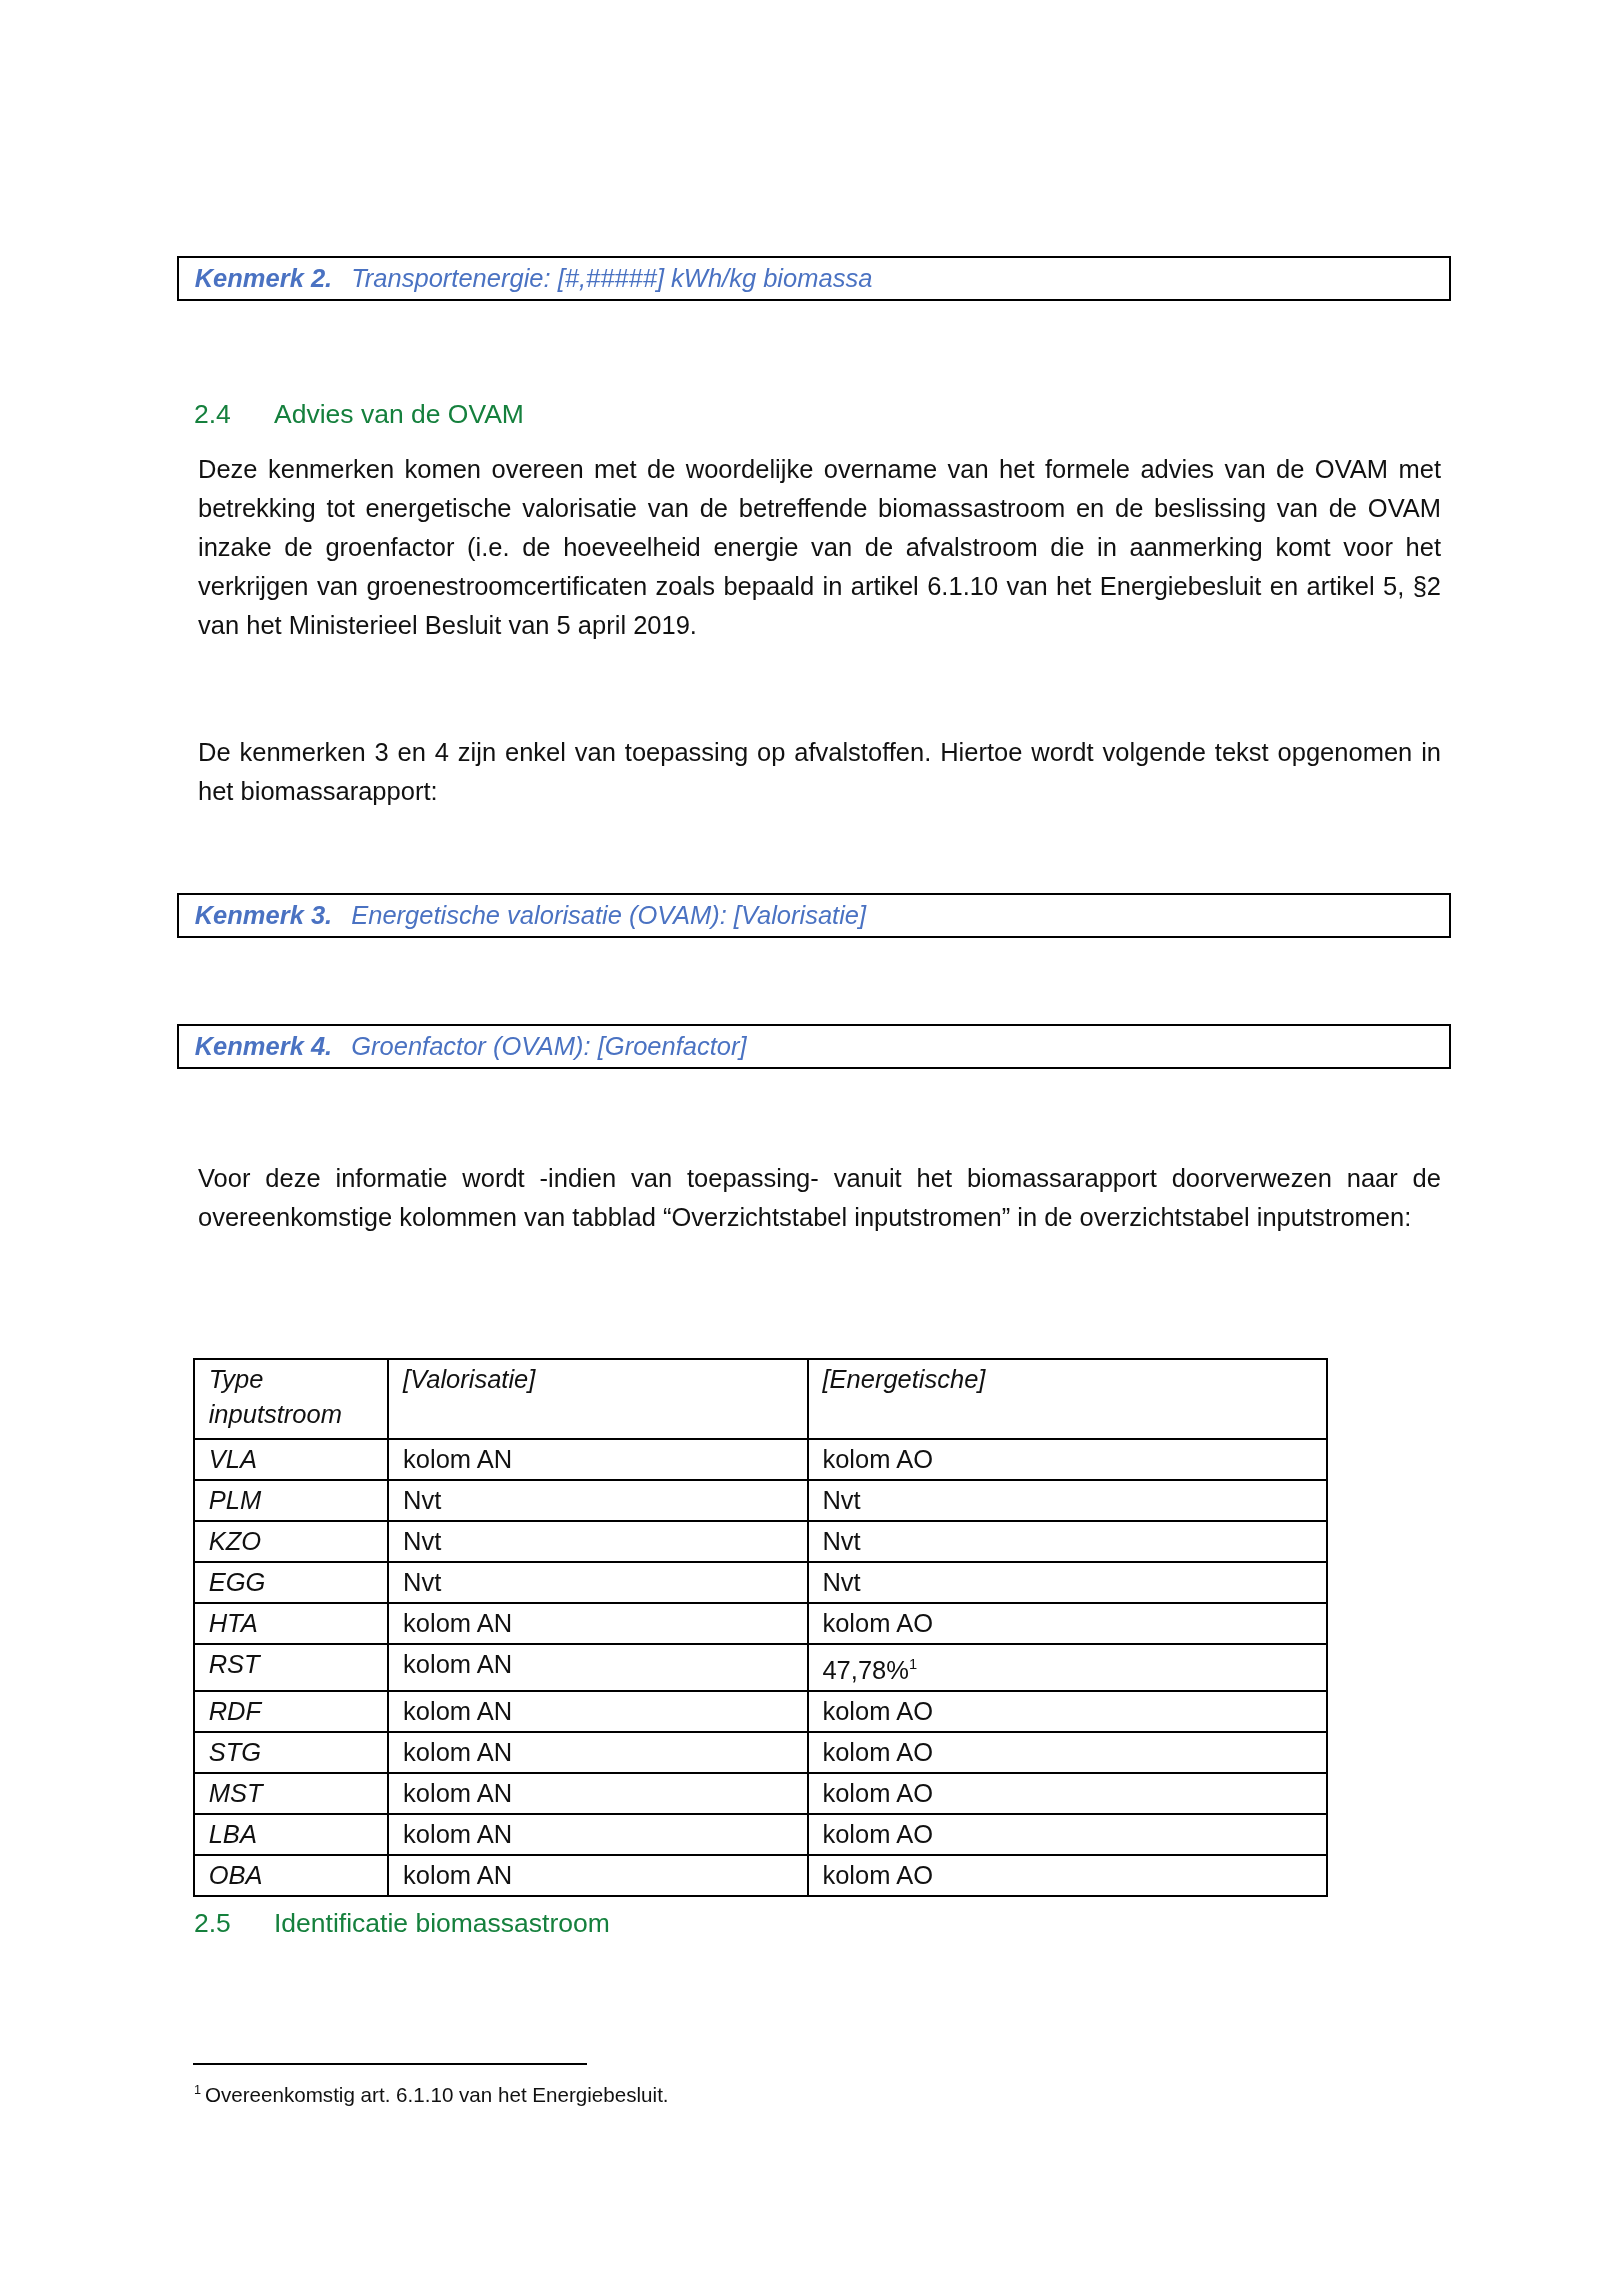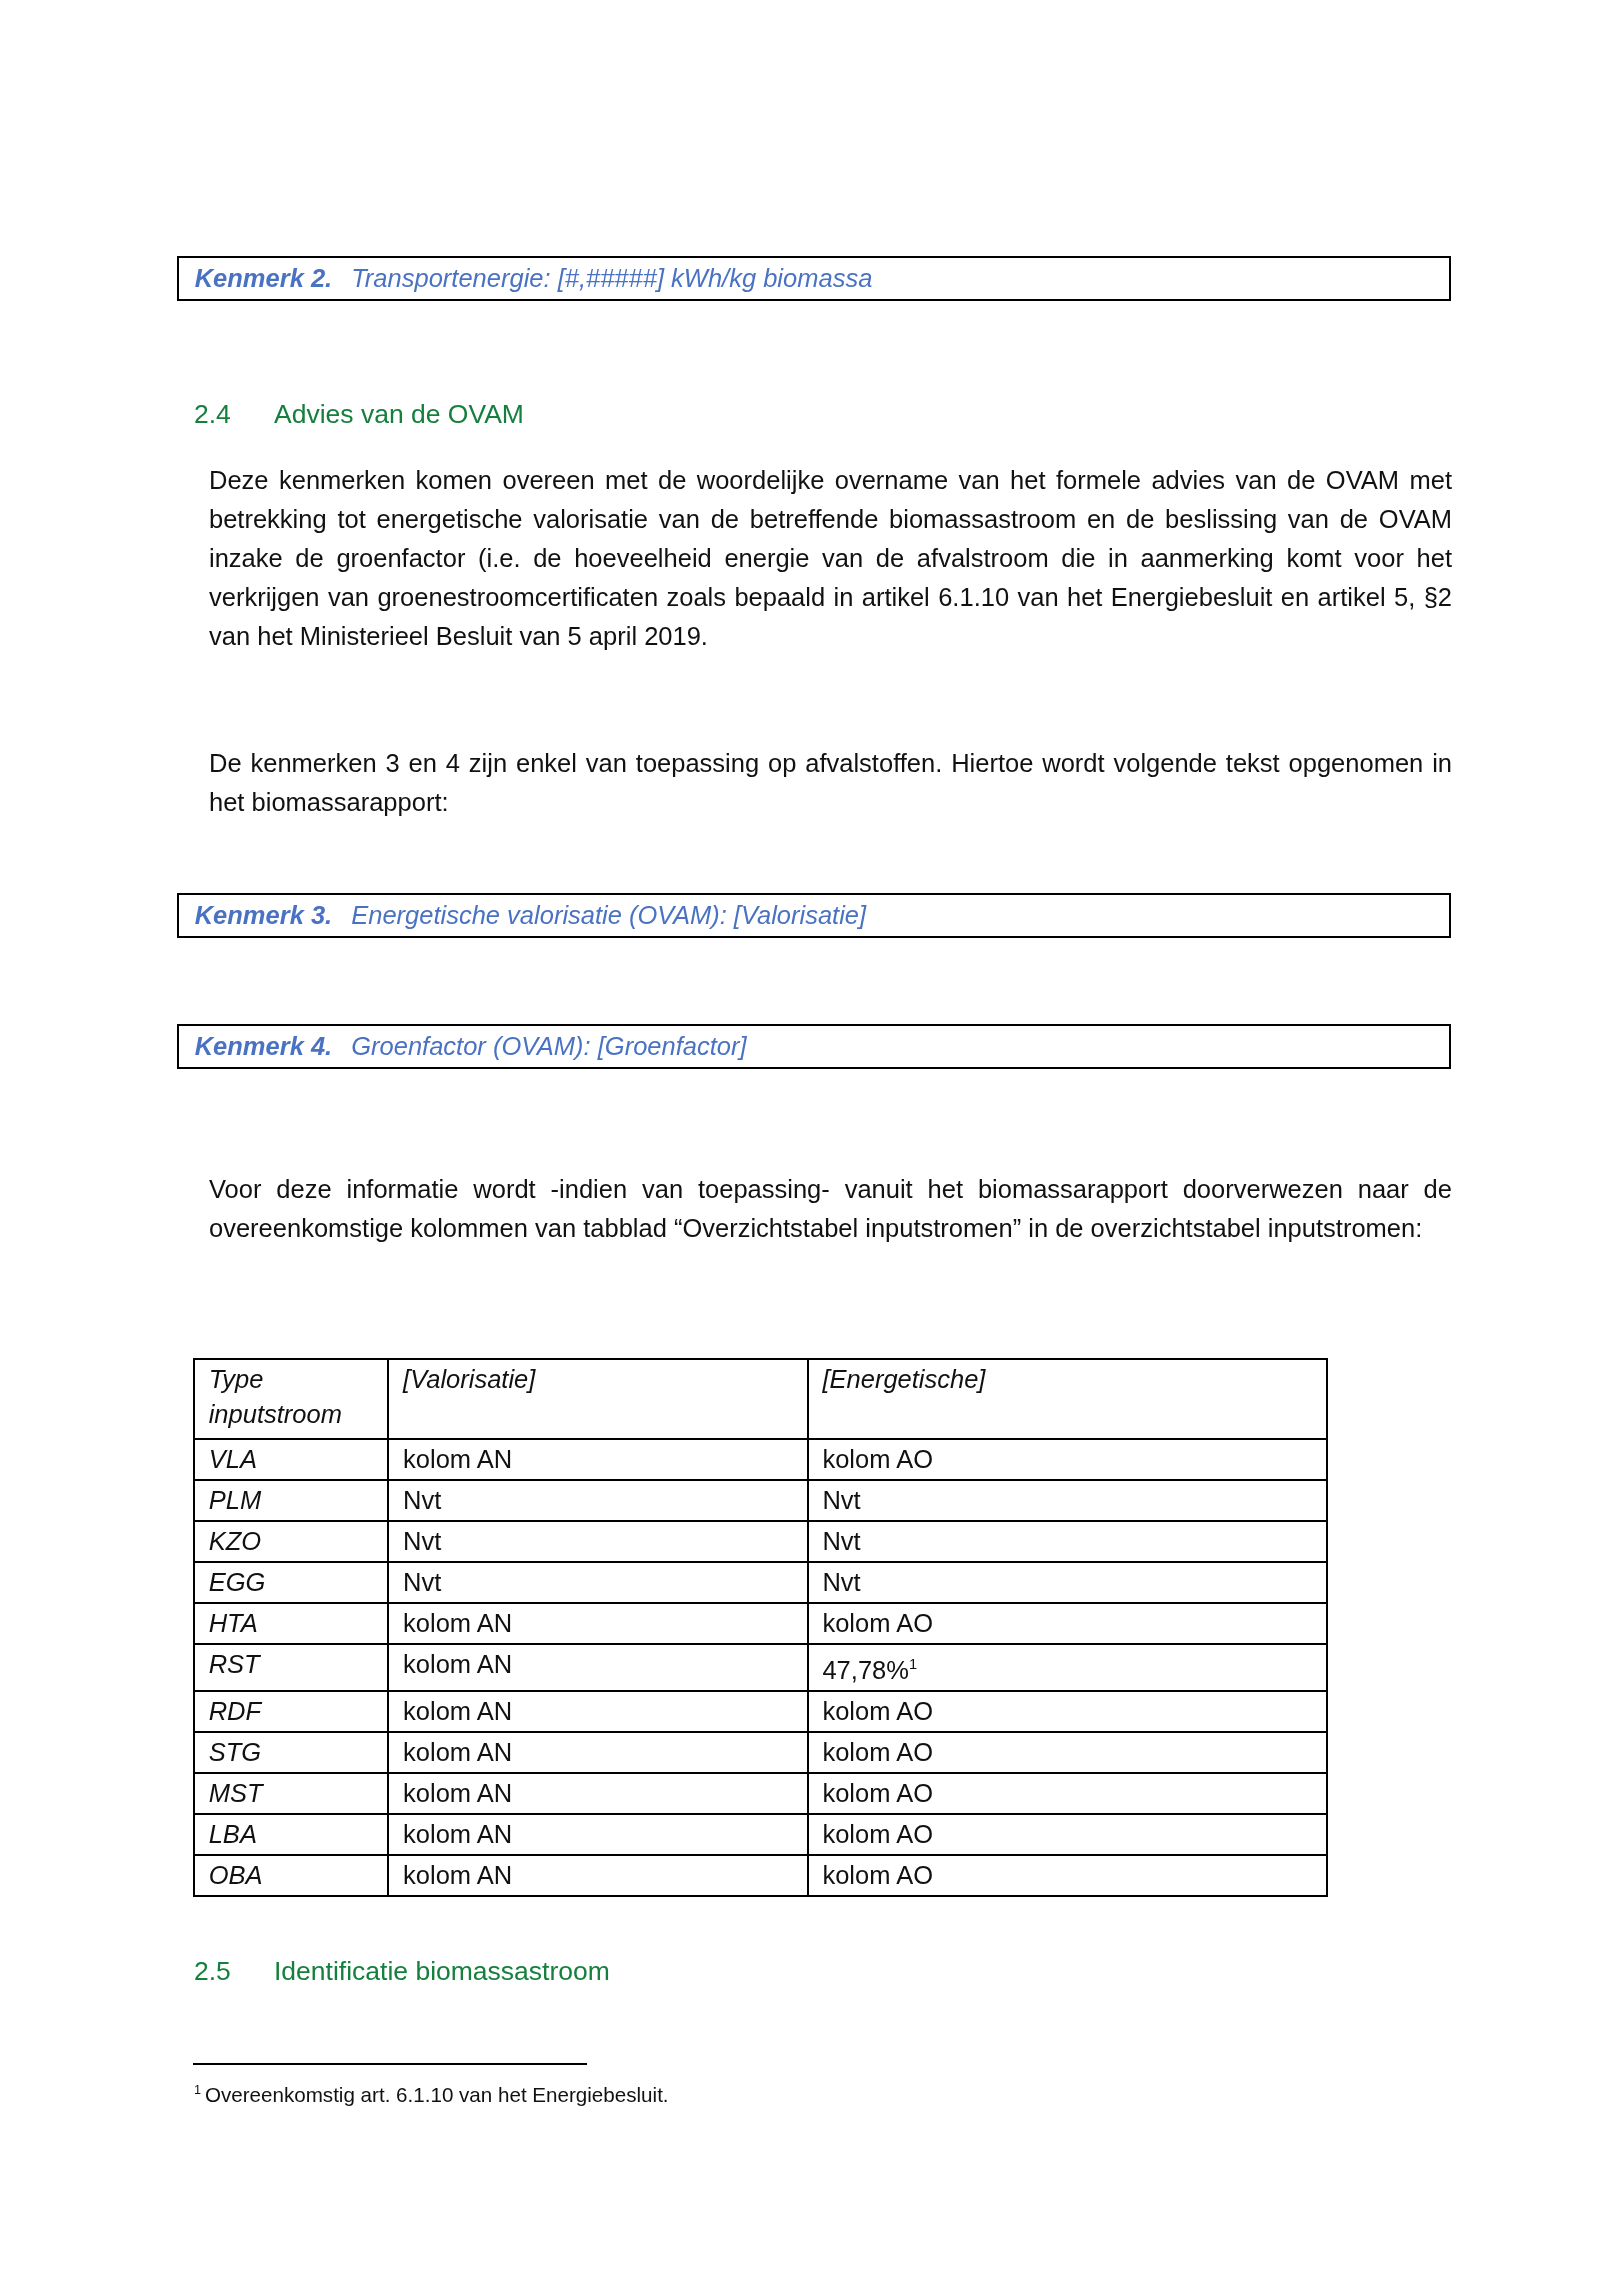--- a/index.html
+++ b/index.html
@@ -13,21 +13,21 @@
     display: flex; align-items: center; padding-left: 15.7px;
     font-style: italic; font-size: 25.5px; color: #4a72c2;
   }
   .kenmerk-box .kb-label { font-weight: bold; margin-right: 19px; }
   .heading {
     position: absolute; left: 194px; font-weight: normal; font-size: 26.5px; color: #15803d;
   }
   .heading .num { display: inline-block; width: 80px; }
   .para {
     position: absolute; left: 194px; width: 1243px;
-    font-size: 25.5px; line-height: 39px; text-align: justify; margin: 15px;
+    font-size: 25.5px; line-height: 39px; text-align: justify; margin: 4px;
   }
   table.overview {
     position: absolute; left: 193px; top: 1358px; width: 1135px;
     border-collapse: collapse; font-size: 25.5px;
   }
   table.overview td {
     border: 2.5px solid #000; padding: 2px 13.7px; vertical-align: top; line-height: 35px;
   }
   table.overview td.type { font-style: italic; width: 165px; }
   table.overview td.val { width: 390px; }
@@ -128,21 +128,21 @@
         <td><span>kolom AO</span></td>
       </tr>
       <tr>
         <td class="type">OBA</td>
         <td class="val">kolom AN</td>
         <td><span>kolom AO</span></td>
       </tr>
     </tbody>
 </table>
 
-<div class="heading" style="top:1956px;">
+<div class="heading" style="top:1908px;">
   <span class="num">2.5</span><span>Identificatie biomassastroom</span>
 </div>
 
 <div class="footnote-rule"></div>
 <div class="footnote">
   <sup>1</sup><span>Overeenkomstig art. 6.1.10 van het Energiebesluit.</span>
 </div>
 
 
 </body></html>

